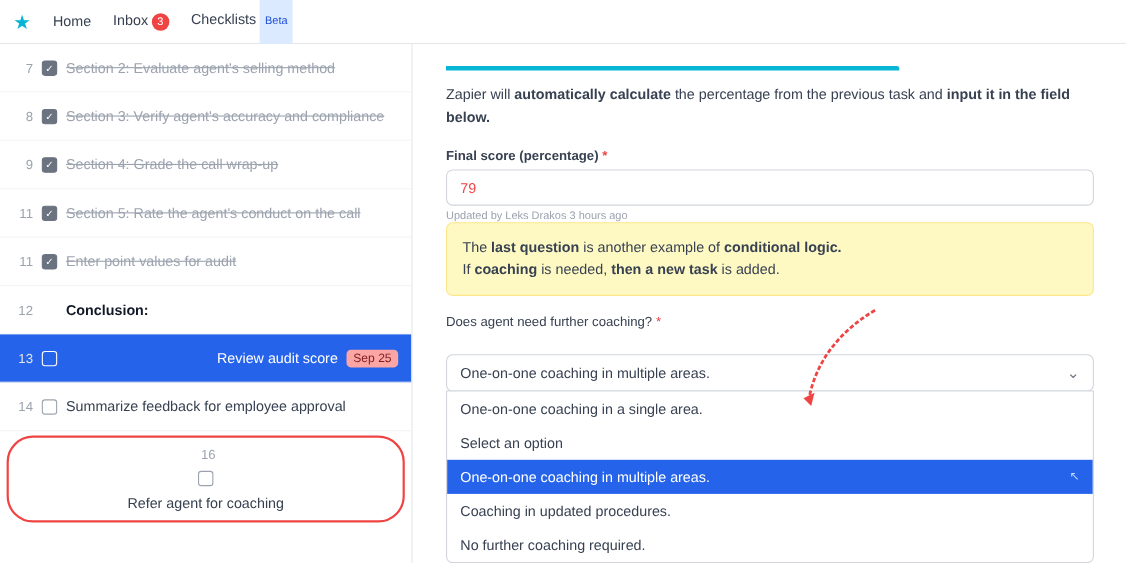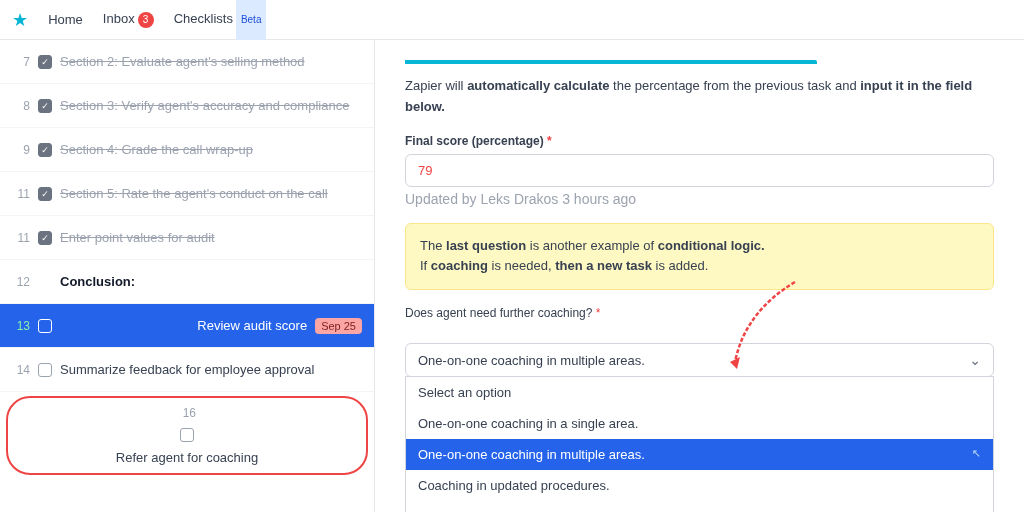--- a/index.html
+++ b/index.html
@@ -37,21 +37,21 @@
 
     .task-row {
       display: flex; align-items: center; padding: 10px 12px;
       border-bottom: 1px solid #f3f4f6; gap: 8px; min-height: 44px;
     }
     .task-row.active { background: #2563eb; }
 
     .task-num {
       color: #9ca3af; font-size: 12px; min-width: 18px; text-align: right; flex-shrink: 0;
     }
-    .task-row.active .task-num { color: #86efac; text-align: right; }
+    .task-row.active .task-num { color: #e5e5e5; text-align: right; }
 
     .checkbox {
       width: 14px; height: 14px; border: 1.5px solid #9ca3af; border-radius: 3px;
       flex-shrink: 0; display: flex; align-items: center; justify-content: center;
       cursor: pointer;
     }
     .checkbox.checked { background: #6b7280; border-color: #6b7280; }
     .checkbox.checked::after { content: '✓'; color: #fff; font-size: 9px; }
     .checkbox-white {
       width: 14px; height: 14px; border: 1.5px solid #fff; border-radius: 3px;
@@ -81,21 +81,21 @@
 
     .field-label {
       font-size: 12px; color: #374151; font-weight: 700; margin-bottom: 6px;
     }
     .required { color: #ef4444; }
 
     .text-input {
       width: 100%; border: 1.5px solid #d1d5db; border-radius: 6px;
       padding: 8px 12px; font-size: 13px; color: #ef4444; margin-bottom: 4px;
     }
-    .field-meta { font-size: 14px; color: #9ca3af; margin-bottom: 16px; }
+    .field-meta { font-size: 10px; color: #9ca3af; margin-bottom: 0; }
 
     .info-box {
       background: #fef9c3; border: 1px solid #fde68a; border-radius: 6px;
       padding: 12px 14px; margin-bottom: 16px; font-size: 13px; color: #374151; line-height: 1.6;
     }
     .info-box strong { font-weight: 700; }
 
     .dropdown-label { font-size: 12px; color: #374151; font-weight: 500; margin-bottom: 23px; }
 
     .dropdown-trigger {
@@ -219,22 +219,22 @@
 
       
       <div class="dropdown-label">
         <span>Does agent need further coaching?</span> <span class="required">*</span>
       </div>
       <div class="dropdown-trigger">
         <span>One-on-one coaching in multiple areas.</span>
         <span class="chevron">⌄</span>
       </div>
       <div class="dropdown-menu">
+        <div class="dropdown-item">One-on-one coaching in a single area.</div>
         <div class="dropdown-item">Select an option</div>
-        <div class="dropdown-item">One-on-one coaching in a single area.</div>
         <div class="dropdown-item selected">
           One-on-one coaching in multiple areas.
           <span style="float:right; color:#bfdbfe; font-size:11px;">↖</span>
         </div>
         <div class="dropdown-item">Coaching in updated procedures.</div>
         <div class="dropdown-item">No further coaching required.</div>
       </div>
 
       
       

